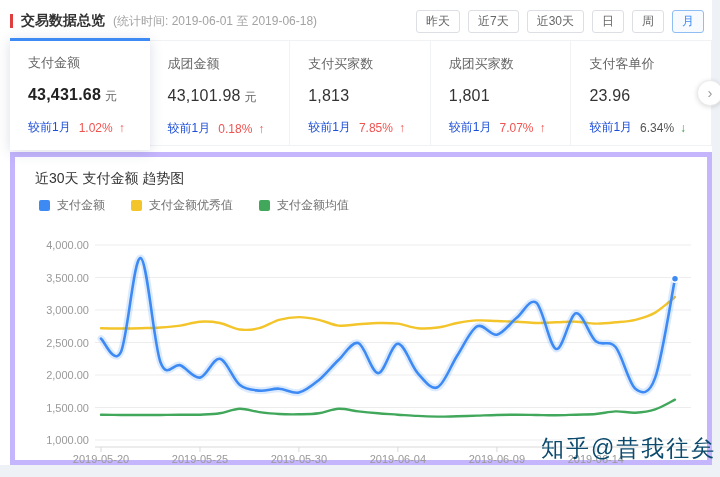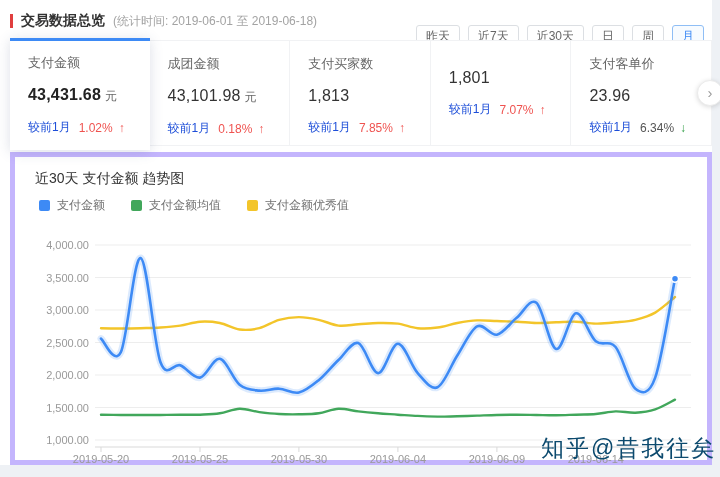--- a/index.html
+++ b/index.html
@@ -20,21 +20,20 @@
   .title-group { position: absolute; left: 0; top: 2px; display: flex; align-items: center; }
   .red-bar { width: 3px; height: 14px; background: #e03e3e; margin-right: 8px; }
   .page-title { font-size: 14px; font-weight: bold; color: #333; }
   .page-subtitle { font-size: 12px; color: #a3a3a3; margin-left: 8px; }
   .range-filters { position: absolute; right: 0; top: 0; display: flex; gap: 8px; }
   .range-btn {
     min-width: 30px; height: 23px; padding: 0 9px; background: #fff;
     border: 1px solid #dcdfe3; border-radius: 3px; color: #666; font-size: 12px;
     line-height: 21px; text-align: center; cursor: pointer;
     font-family: inherit;
-    margin-top: 15px;
   }
   .range-btn.active { border-color: #8fbef5; color: #3d8af5; background: #f7fbff; }
 
   
   .cards-row { position: absolute; left: 10px; top: 40px; width: 702px; height: 106px; display: flex; }
   .stat-card {
     flex: 1; background: #fff; border: 1px solid #f1f2f4; border-left: none;
     padding: 14px 18px 10px; position: relative; cursor: pointer;
   }
   .stat-card:first-child { border-left: 1px solid #f1f2f4; }
@@ -133,20 +132,21 @@
         <div class="stat-value-row">
           <span class="stat-value">1,813</span><span class="stat-unit"></span>
         </div>
         <div class="stat-delta-row">
           <span class="delta-label">较前1月</span>
           <span class="delta-value">7.85%</span>
           <span class="delta-arrow">↑</span>
         </div>
       </div>
       <div class="stat-card up">
+        <div class="stat-title">成团买家数</div>
         <div class="stat-value-row">
           <span class="stat-value">1,801</span><span class="stat-unit"></span>
         </div>
         <div class="stat-delta-row">
           <span class="delta-label">较前1月</span>
           <span class="delta-value">7.07%</span>
           <span class="delta-arrow">↑</span>
         </div>
       </div>
       <div class="stat-card down">
@@ -165,26 +165,26 @@
     <button class="carousel-next">›</button>
 
     <div class="chart-card">
       <div class="chart-title">近30天 支付金额 趋势图</div>
       <div class="legend-row">
         <div class="legend-item">
           <span class="legend-swatch" style="background: rgb(61, 138, 245);"></span>
           <span class="legend-label">支付金额</span>
         </div>
         <div class="legend-item">
+          <span class="legend-swatch" style="background: rgb(243, 197, 42);"></span>
+          <span class="legend-label">支付金额优秀值</span>
+        </div>
+        <div class="legend-item">
           <span class="legend-swatch" style="background: rgb(65, 167, 91);"></span>
           <span class="legend-label">支付金额均值</span>
-        </div>
-        <div class="legend-item">
-          <span class="legend-swatch" style="background: rgb(243, 197, 42);"></span>
-          <span class="legend-label">支付金额优秀值</span>
         </div>
       </div>
       <svg class="trend-svg" width="680" height="228" viewBox="0 0 680 228">
           <line x1="70" y1="8.0" x2="666" y2="8.0" stroke="#ededed" stroke-width="1"></line>
           <text x="64" y="12.0" text-anchor="end" font-size="11" fill="#999999">4,000.00</text>
           <line x1="70" y1="40.5" x2="666" y2="40.5" stroke="#ededed" stroke-width="1"></line>
           <text x="64" y="44.5" text-anchor="end" font-size="11" fill="#999999">3,500.00</text>
           <line x1="70" y1="73.0" x2="666" y2="73.0" stroke="#ededed" stroke-width="1"></line>
           <text x="64" y="77.0" text-anchor="end" font-size="11" fill="#999999">3,000.00</text>
           <line x1="70" y1="105.5" x2="666" y2="105.5" stroke="#ededed" stroke-width="1"></line>

